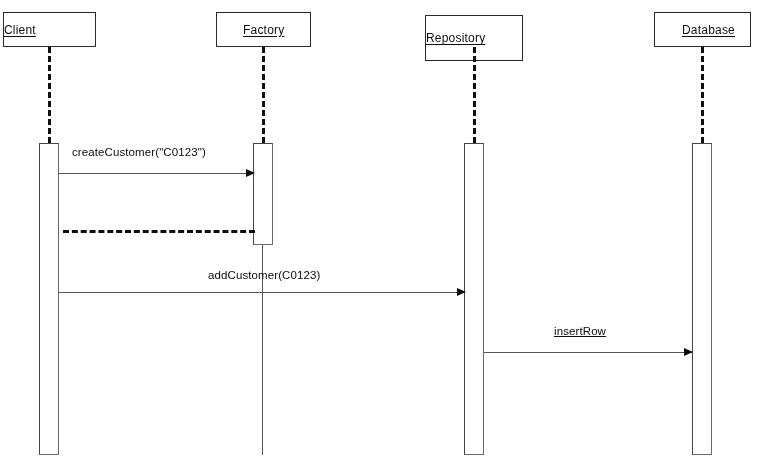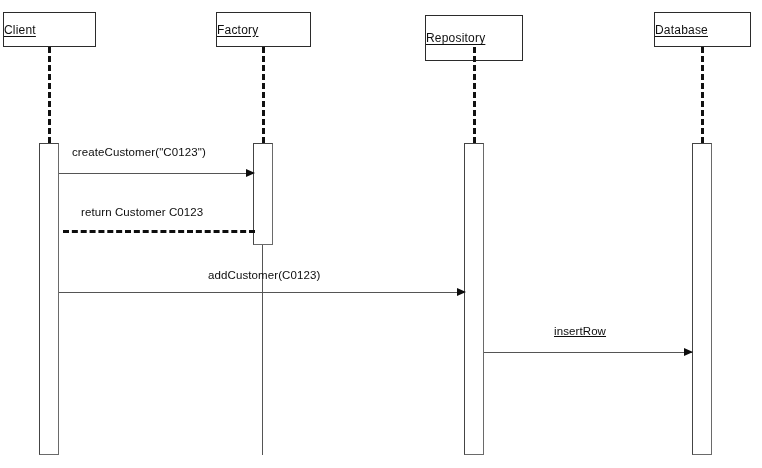--- a/index.html
+++ b/index.html
@@ -90,29 +90,29 @@
 </style>
 </head>
 <body>
 
 <div id="diagram-canvas">
 
   <div class="participant" style="left:3px; top:12px; width:93px; height:35px;">
     <span class="participant-label">Client</span>
   </div>
 
-  <div class="participant" style="left:216px; top:12px; width:95px; height:35px;">
+  <div class="participant" style="left:216px; top:12px; width:95px; height:35px;padding-left:26px;">
     <span class="participant-label">Factory</span>
   </div>
 
   <div class="participant" style="left:425px; top:15px; width:98px; height:46px;">
     <span class="participant-label">Repository</span>
   </div>
 
-  <div class="participant" style="left:654px; top:12px; width:97px; height:35px;">
+  <div class="participant" style="left:654px; top:12px; width:97px; height:35px;padding-left:27px;">
     <span class="participant-label">Database</span>
   </div>
 
   <div class="lifeline" style="left:48px; top:47px; height:96px;"></div>
   <div class="lifeline" style="left:262px; top:47px; height:96px;"></div>
   <div class="lifeline" style="left:473px; top:47px; height:96px;"></div>
   <div class="lifeline" style="left:701px; top:47px; height:96px;"></div>
 
   <div class="activation" style="left:39px; top:143px; width:20px; height:312px;"></div>
   <div class="activation" style="left:253px; top:143px; width:20px; height:102px;"></div>
@@ -120,21 +120,20 @@
   <div class="activation" style="left:692px; top:143px; width:20px; height:312px;"></div>
 
   <div style="position:absolute; left:262px; top:245px; width:0; height:210px; border-left:1px solid #555555;"></div>
 
   <div class="message-label" style="left:72px; top:146px;">createCustomer("C0123")</div>
   <div class="message" style="left:59px; top:173px; width:195px;">
     <div class="line"></div>
     <div class="arrowhead"></div>
   </div>
 
-  <div class="message-label" style="left:81px; top:206px;">return Customer C0123</div>
   <div class="message dashed" style="left:63px; top:231px; width:192px;">
     <div class="line"></div>
   </div>
 
   <div class="message-label" style="left:208px; top:269px;">addCustomer(C0123)</div>
   <div class="message" style="left:59px; top:292px; width:406px;">
     <div class="line"></div>
     <div class="arrowhead"></div>
   </div>
 

